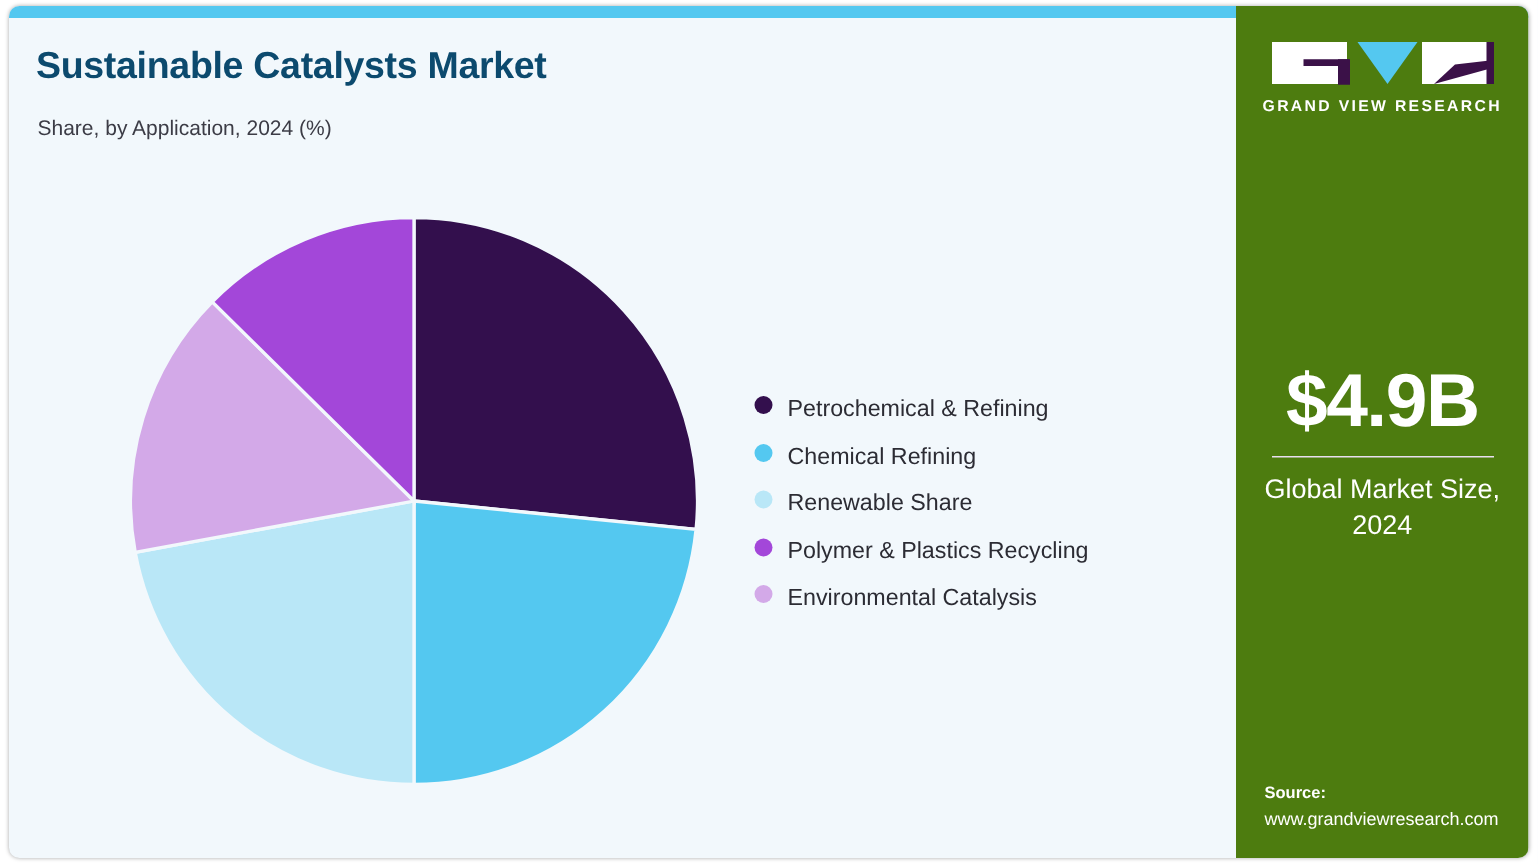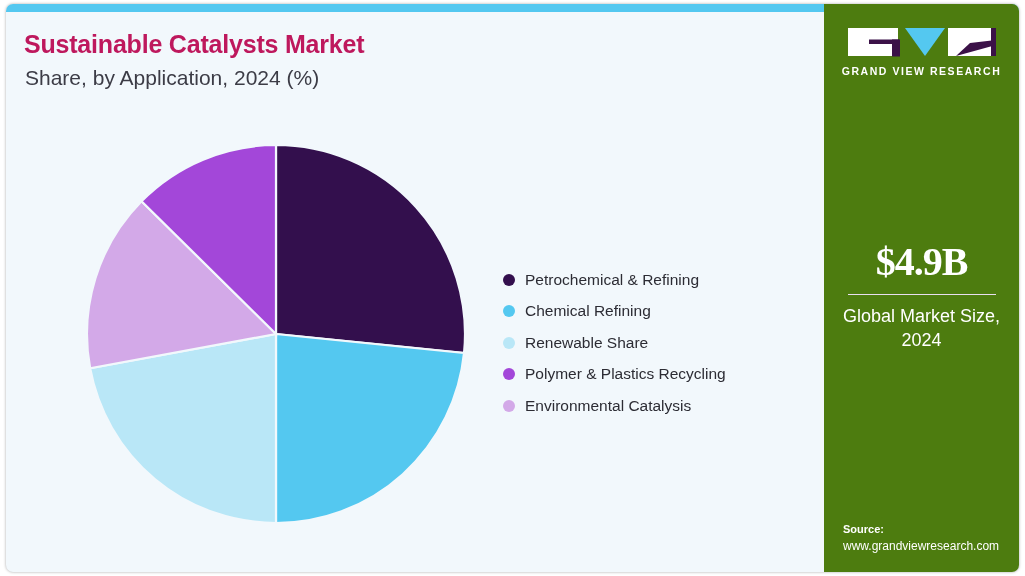--- a/index.html
+++ b/index.html
@@ -46,29 +46,29 @@
     top: 8px;
     width: 818px;
     height: 560px;
   }
   .title {
     position: absolute;
     left: 18px;
     top: 18px;
     font-size: 25px;
     font-weight: bold;
-    color: #be185d;
+    color: #0c4a6e;
     letter-spacing: -0.2px;
     white-space: nowrap;
   }
   .subtitle {
     position: absolute;
     left: 19px;
-    top: 54px;
-    font-size: 21px;
+    top: 65px;
+    font-size: 14px;
     font-weight: normal;
     color: #3c3c46;
     white-space: nowrap;
   }
   
   .pie-wrap {
     position: absolute;
     left: 80px;
     top: 132px;
     width: 380px;
@@ -77,21 +77,20 @@
   .pie-svg { display: block; }
   
   .legend {
     position: absolute;
     left: 497px;
     top: 252px;
     width: 300px;
   }
   .legend-item {
     display: flex;
-    align-items: center;
     height: 31.5px;
   }
   .legend-swatch {
     width: 12px;
     height: 12px;
     border-radius: 50%;
     flex: 0 0 12px;
     margin-right: 10px;
   }
   .legend-label {
@@ -128,26 +127,25 @@
     white-space: nowrap;
   }
   .stat-block {
     position: absolute;
     left: 0;
     top: 238px;
     width: 195px;
     text-align: center;
   }
   .stat-value {
-    font-size: 40px;
+    font-size: 50px;
     font-weight: bold;
     color: #ffffff;
     letter-spacing: -1px;
     line-height: 1;
-    font-family: Liberation Serif, serif;
   }
   .stat-rule {
     width: 148px;
     height: 1px;
     background: #e9dff0;
     margin: 12px auto 10px auto;
   }
   .stat-caption {
     font-size: 18px;
     color: #ffffff;

